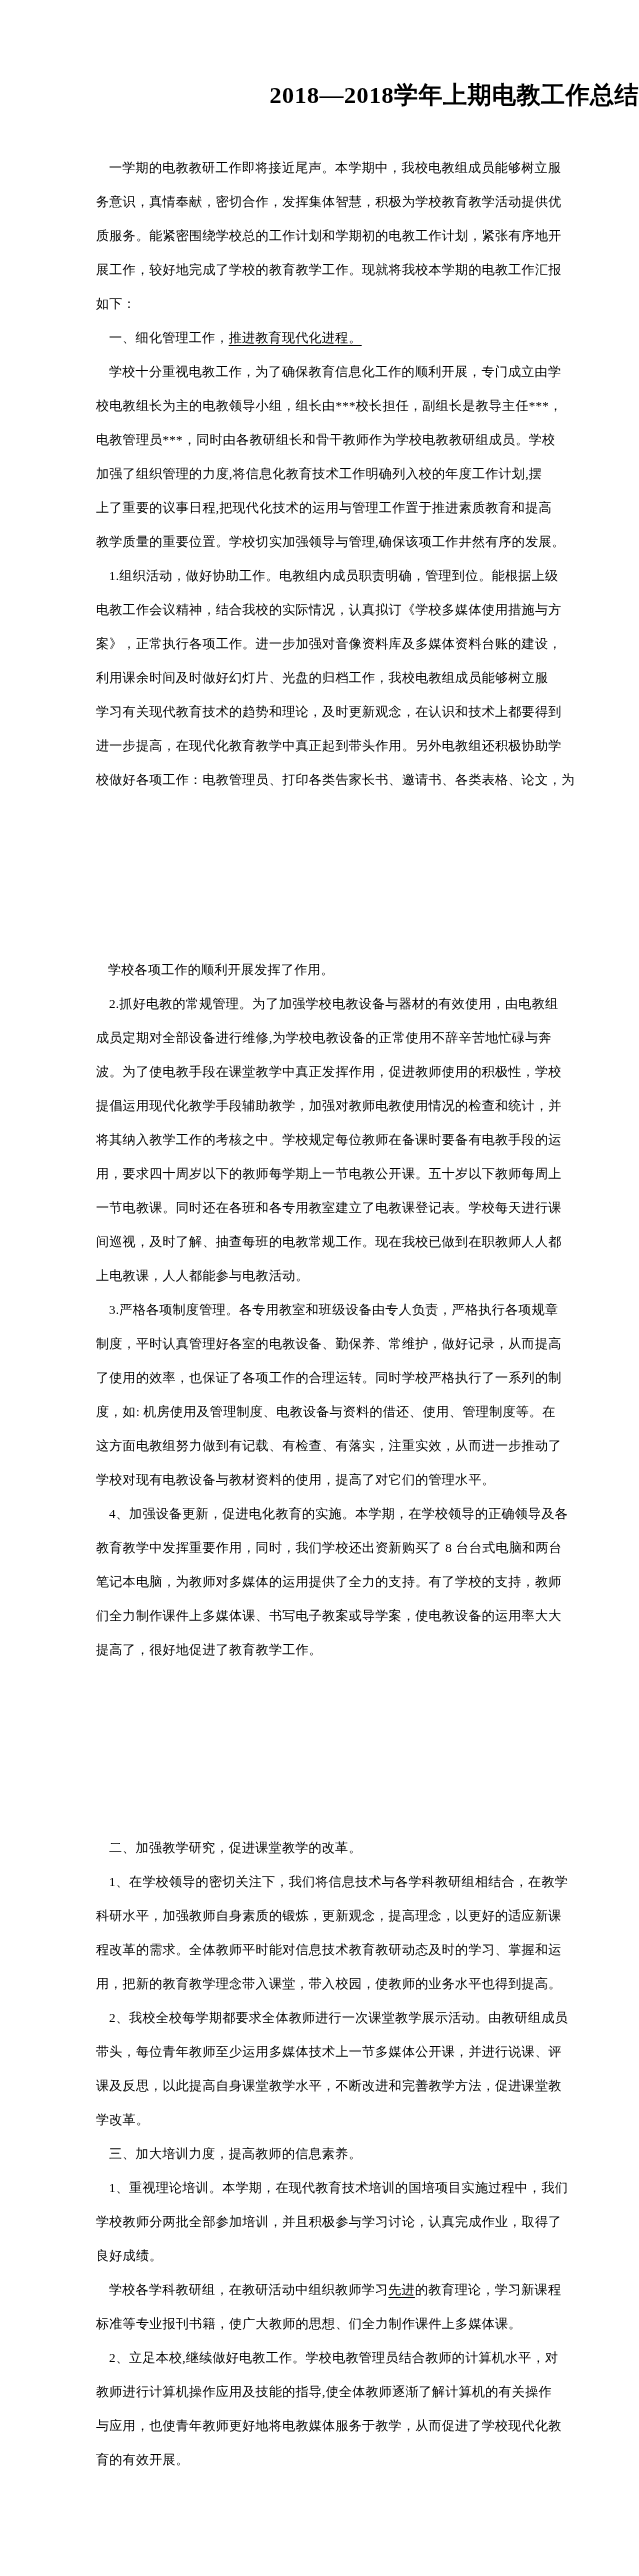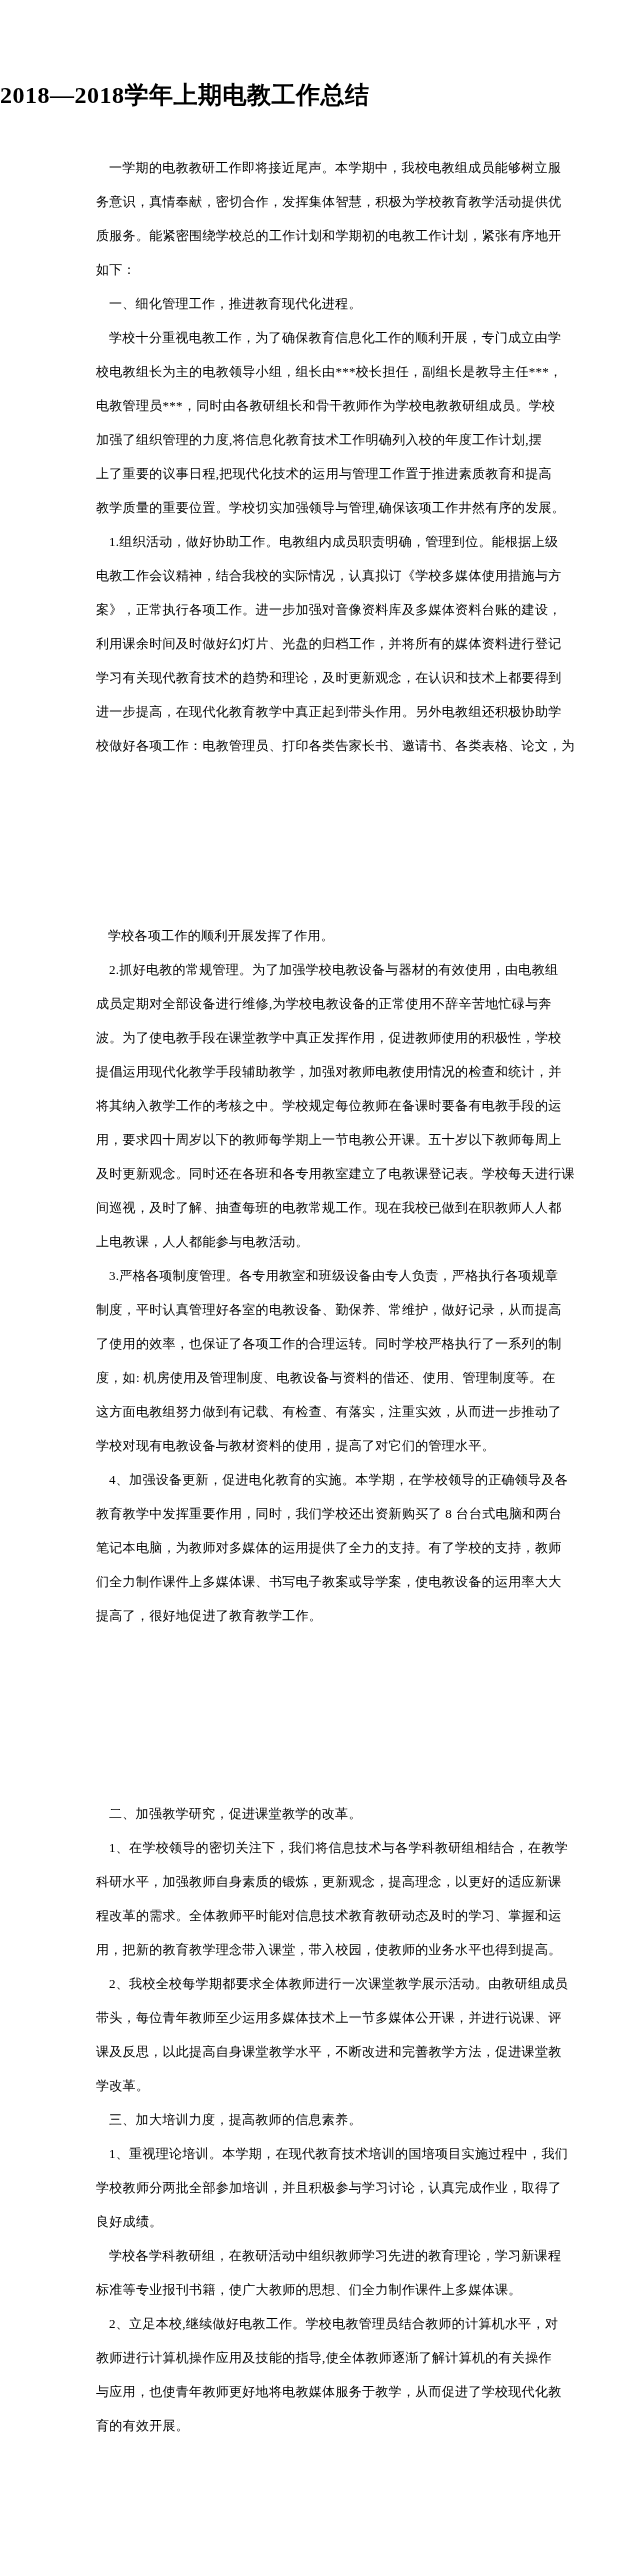--- a/index.html
+++ b/index.html
@@ -13,74 +13,75 @@
     height: 3615px;
     background: #ffffff;
     box-sizing: border-box;
     padding-top: 81px;
     overflow: hidden;
     font-family: "Liberation Serif", "DejaVu Serif", serif;
     color: #000000;
   }
   .doc-title {
     margin: 0;
-    text-align: left;
+    text-align: right;
     font-size: 24px;
     line-height: 29px;
     font-weight: bold;
     letter-spacing: 0.5px;
     white-space: nowrap;
   }
   .doc-body {
     margin-top: 41px;
     padding-left: 96px;
     padding-right: 82px;
     font-size: 13px;
   }
   .line {
     height: 34px;
     line-height: 34px;
     white-space: nowrap;
     letter-spacing: 0.3px;
   }
   .line.ind1 { text-indent: 13px; }
-  .u { text-underline-offset: 2.6px; }
+  .u { text-decoration: underline; text-underline-offset: 2.6px; }
 </style>
 </head>
 <body>
 
 <div class="page">
   <h1 class="doc-title">2018—2018学年上期电教工作总结</h1>
   <div class="doc-body">
       <div class="line ind1"><span>一学期的电教教研工作即将接近尾声。本学期中，我校电教组成员能够树立服</span></div>
       <div class="line"><span>务意识，真情奉献，密切合作，发挥集体智慧，积极为学校教育教学活动提供优</span></div>
       <div class="line"><span>质服务。能紧密围绕学校总的工作计划和学期初的电教工作计划，紧张有序地开</span></div>
+      <div class="line"><span>展工作，较好地完成了学校的教育教学工作。现就将我校本学期的电教工作汇报</span></div>
       <div class="line"><span>如下：</span></div>
       <div class="line ind1"><span>一、细化管理工作，</span><span class="u">推进教育现代化进程。</span></div>
       <div class="line ind1"><span>学校十分重视电教工作，为了确保教育信息化工作的顺利开展，专门成立由学</span></div>
       <div class="line"><span>校电教组长为主的电教领导小组，组长由***校长担任，副组长是教导主任***，</span></div>
       <div class="line"><span>电教管理员***，同时由各教研组长和骨干教师作为学校电教教研组成员。学校</span></div>
       <div class="line"><span>加强了组织管理的力度,将信息化教育技术工作明确列入校的年度工作计划,摆</span></div>
       <div class="line"><span>上了重要的议事日程,把现代化技术的运用与管理工作置于推进素质教育和提高</span></div>
       <div class="line"><span>教学质量的重要位置。学校切实加强领导与管理,确保该项工作井然有序的发展。</span></div>
       <div class="line ind1"><span>1.组织活动，做好协助工作。电教组内成员职责明确，管理到位。能根据上级</span></div>
       <div class="line"><span>电教工作会议精神，结合我校的实际情况，认真拟订《学校多媒体使用措施与方</span></div>
       <div class="line"><span>案》，正常执行各项工作。进一步加强对音像资料库及多媒体资料台账的建设，</span></div>
-      <div class="line"><span>利用课余时间及时做好幻灯片、光盘的归档工作，并将所有的媒体资料进行登记</span></div>
+      <div class="line"><span>利用课余时间及时做好幻灯片、光盘的归档工作，我校电教组成员能够树立服</span></div>
       <div class="line"><span>学习有关现代教育技术的趋势和理论，及时更新观念，在认识和技术上都要得到</span></div>
       <div class="line"><span>进一步提高，在现代化教育教学中真正起到带头作用。另外电教组还积极协助学</span></div>
       <div class="line"><span>校做好各项工作：电教管理员、打印各类告家长书、邀请书、各类表格、论文，为</span></div>
       <div class="line" style="margin-top: 156px; margin-left: 12px;"><span>学校各项工作的顺利开展发挥了作用。</span></div>
       <div class="line ind1"><span>2.抓好电教的常规管理。为了加强学校电教设备与器材的有效使用，由电教组</span></div>
       <div class="line"><span>成员定期对全部设备进行维修,为学校电教设备的正常使用不辞辛苦地忙碌与奔</span></div>
       <div class="line"><span>波。为了使电教手段在课堂教学中真正发挥作用，促进教师使用的积极性，学校</span></div>
       <div class="line"><span>提倡运用现代化教学手段辅助教学，加强对教师电教使用情况的检查和统计，并</span></div>
       <div class="line"><span>将其纳入教学工作的考核之中。学校规定每位教师在备课时要备有电教手段的运</span></div>
       <div class="line"><span>用，要求四十周岁以下的教师每学期上一节电教公开课。五十岁以下教师每周上</span></div>
-      <div class="line"><span>及时更新观念。同时还在各班和各专用教室建立了电教课登记表。学校每天进行课</span></div>
+      <div class="line"><span>一节电教课。同时还在各班和各专用教室建立了电教课登记表。学校每天进行课</span></div>
       <div class="line"><span>间巡视，及时了解、抽查每班的电教常规工作。现在我校已做到在职教师人人都</span></div>
       <div class="line"><span>上电教课，人人都能参与电教活动。</span></div>
       <div class="line ind1"><span>3.严格各项制度管理。各专用教室和班级设备由专人负责，严格执行各项规章</span></div>
       <div class="line"><span>制度，平时认真管理好各室的电教设备、勤保养、常维护，做好记录，从而提高</span></div>
       <div class="line"><span>了使用的效率，也保证了各项工作的合理运转。同时学校严格执行了一系列的制</span></div>
       <div class="line"><span>度，如: 机房使用及管理制度、电教设备与资料的借还、使用、管理制度等。在</span></div>
       <div class="line"><span>这方面电教组努力做到有记载、有检查、有落实，注重实效，从而进一步推动了</span></div>
       <div class="line"><span>学校对现有电教设备与教材资料的使用，提高了对它们的管理水平。</span></div>
       <div class="line ind1"><span>4、加强设备更新，促进电化教育的实施。本学期，在学校领导的正确领导及各</span></div>
       <div class="line"><span>教育教学中发挥重要作用，同时，我们学校还出资新购买了 8 台台式电脑和两台</span></div>

